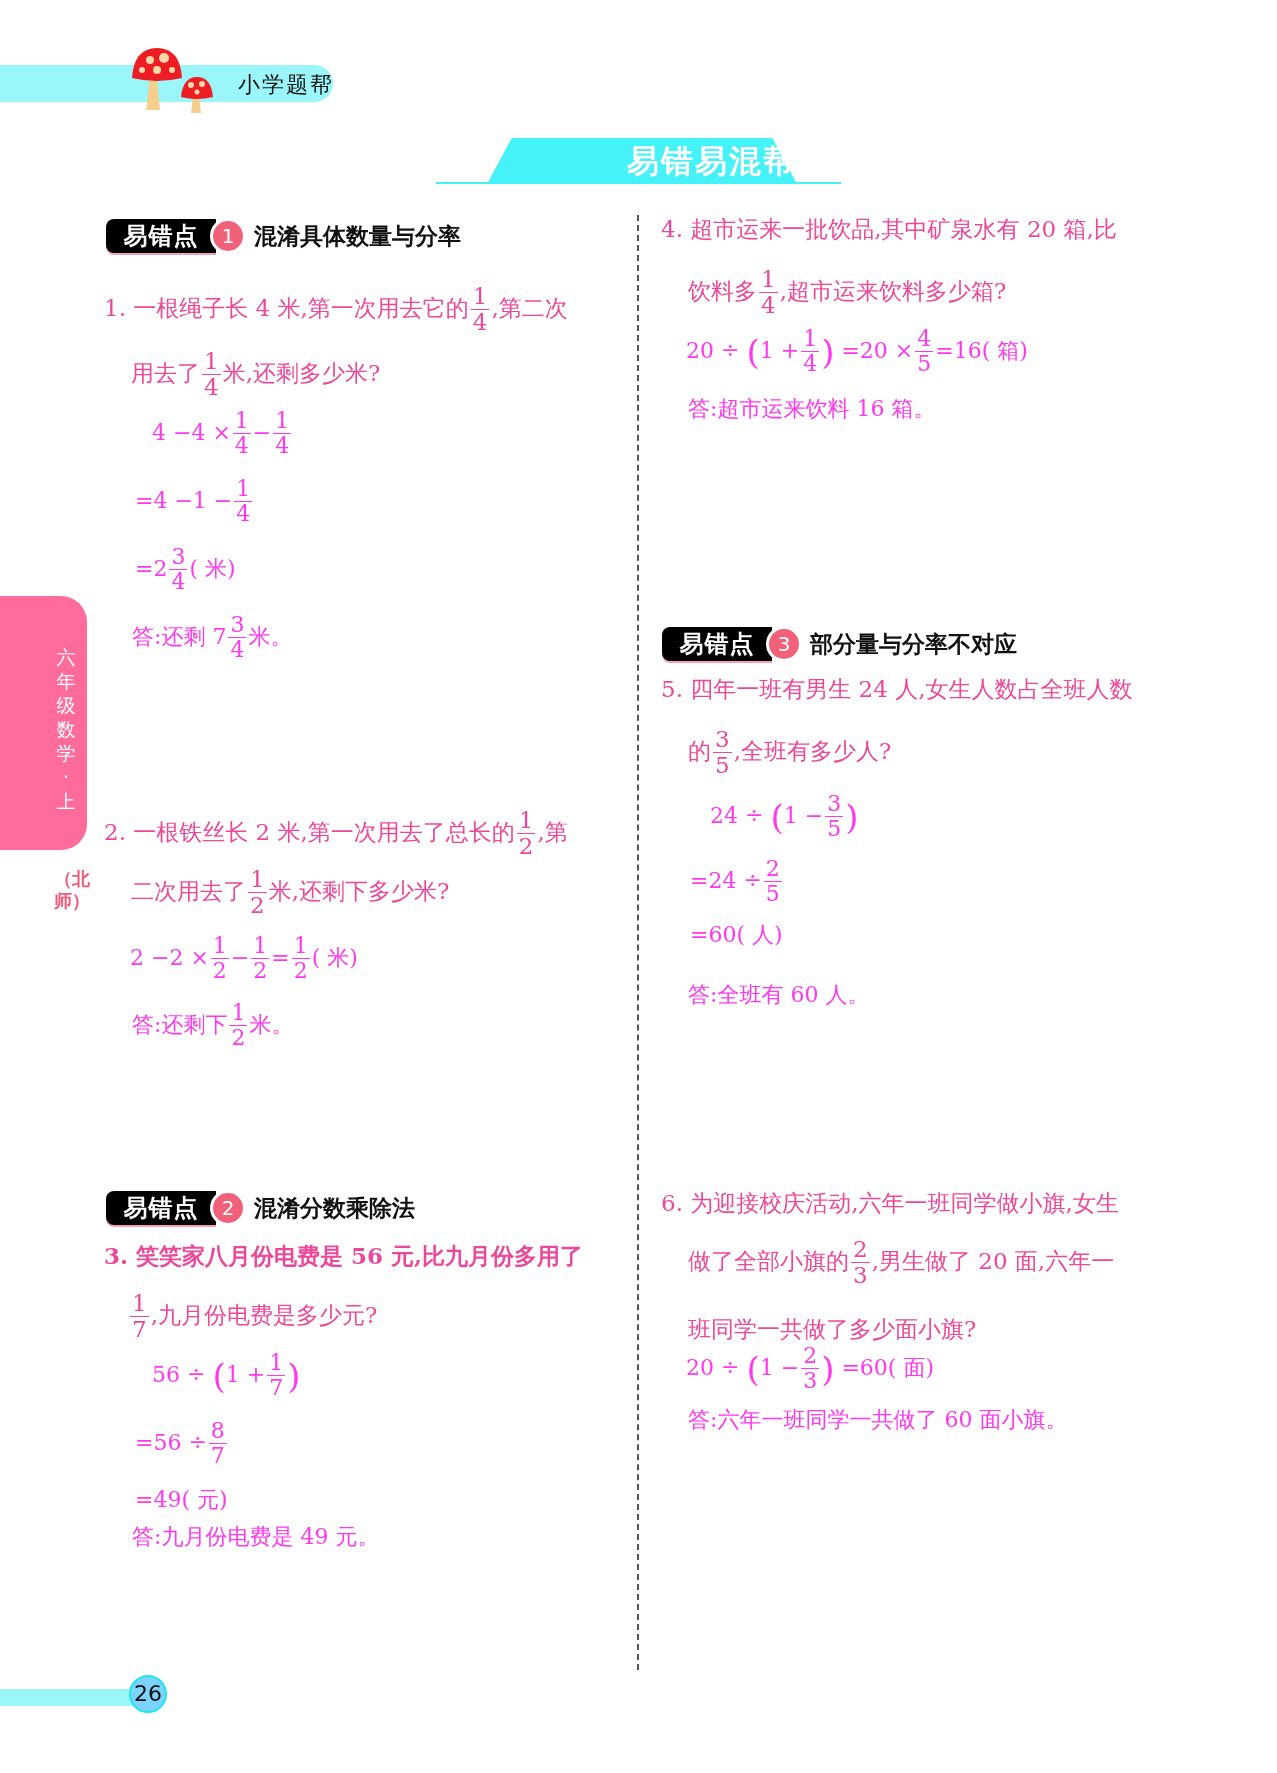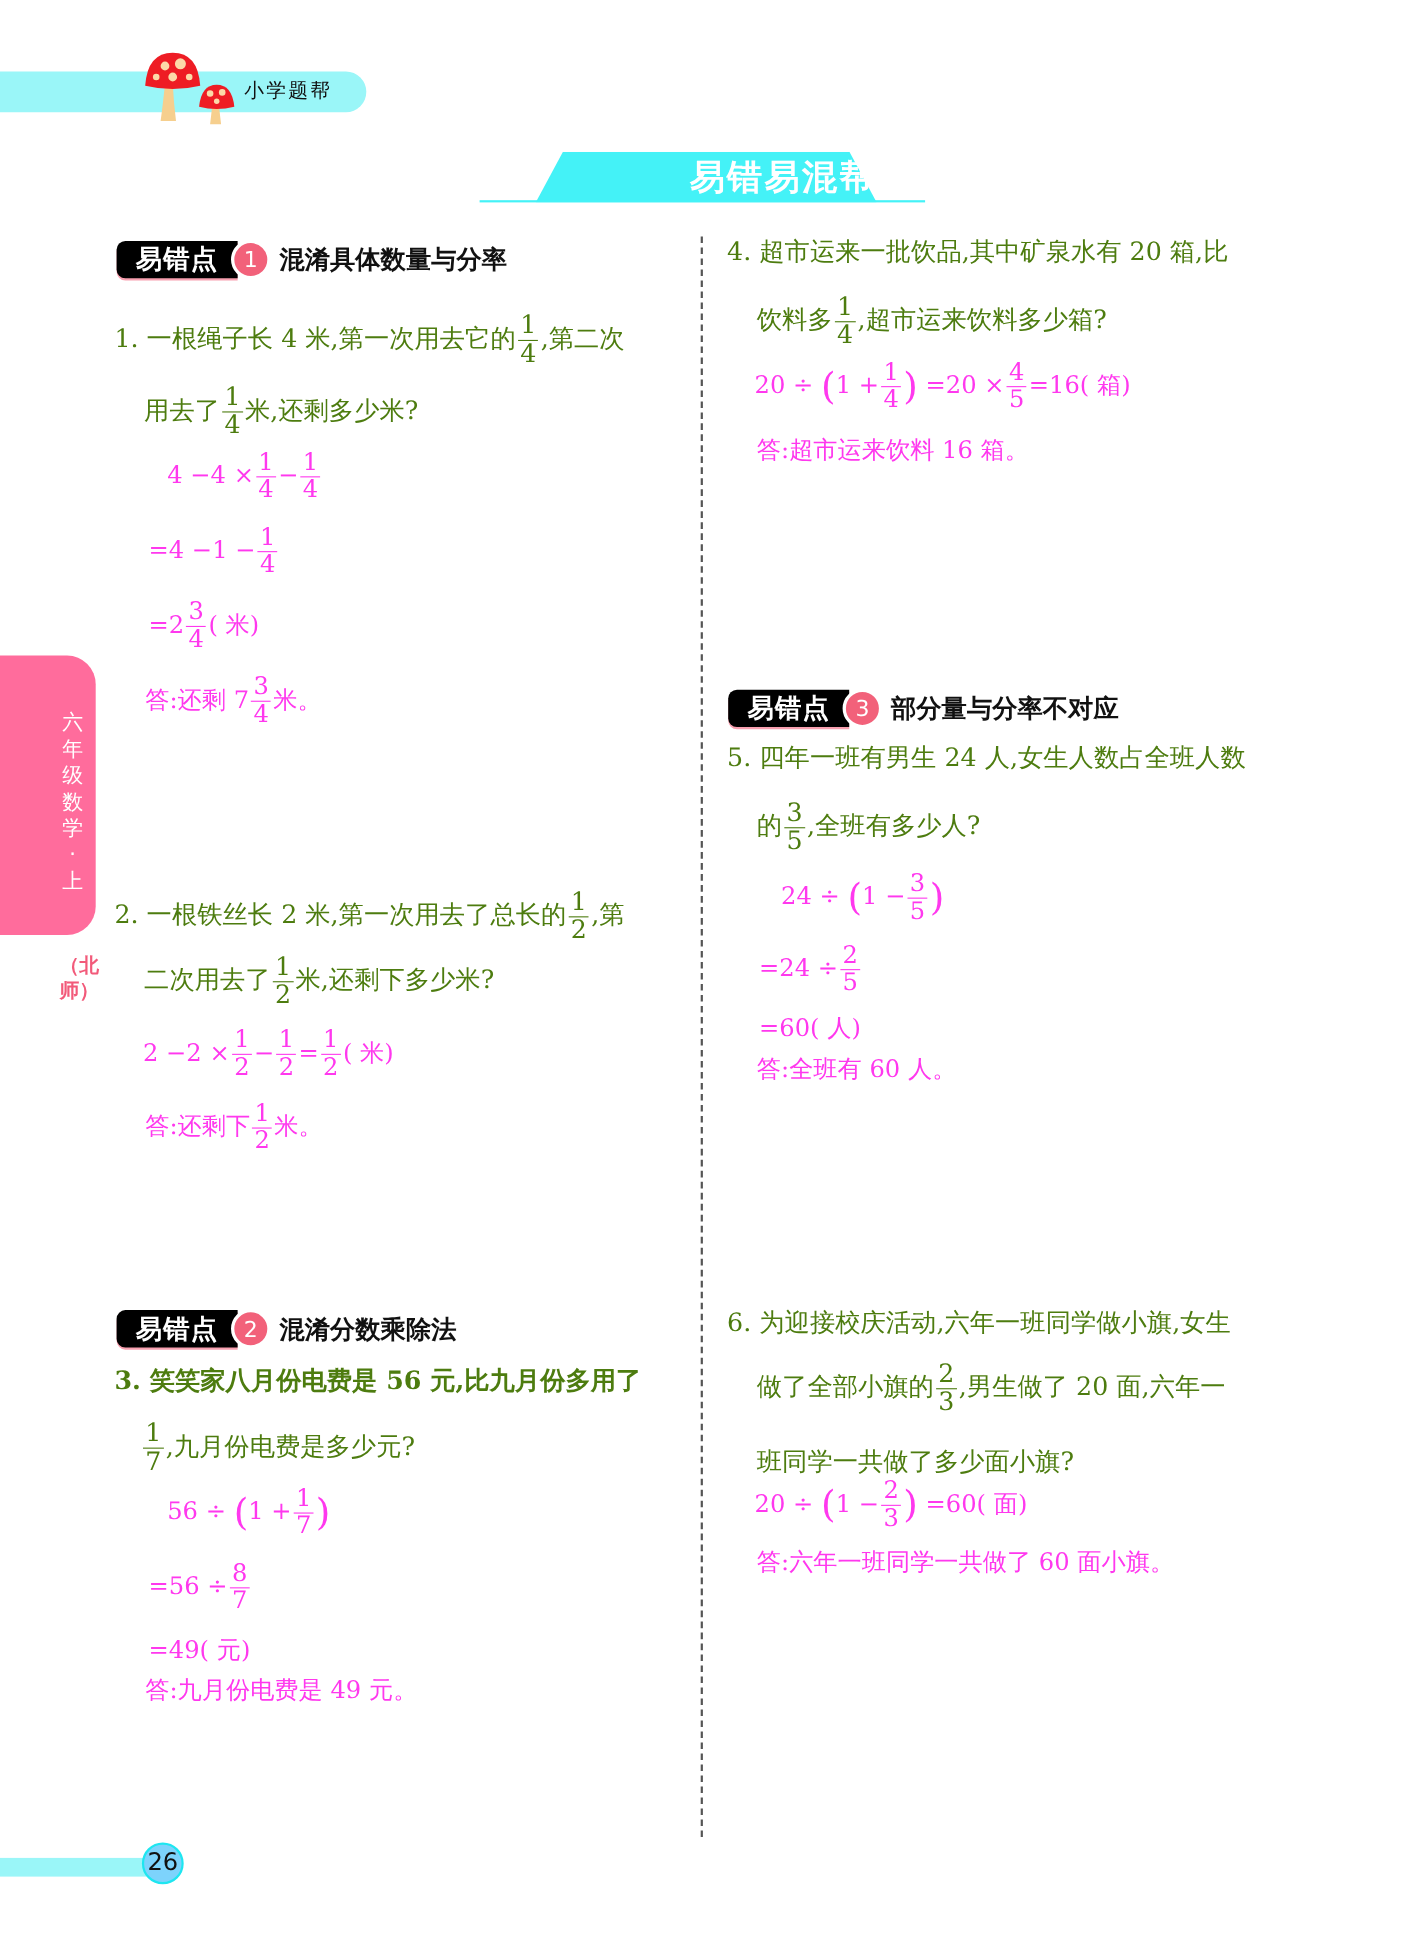--- a/index.html
+++ b/index.html
@@ -3,21 +3,21 @@
 <meta charset="utf-8">
 <style>
   html, body { margin:0; padding:0; background:#ffffff; }
   body { width:1277px; height:1773px; position:relative; overflow:hidden;
          font-family:"DejaVu Serif","Liberation Serif",serif; color:#111; }
   .abs { position:absolute; }
 
   
   .brand-bar { left:0; top:65px; width:333px; height:37px; background:#9af6f8;
                border-radius:0 19px 19px 0; }
-  .brand-text { left:222px; top:70px; font-family:"DejaVu Sans",sans-serif; font-size:18px;
+  .brand-text { left:238px; top:70px; font-family:"DejaVu Sans",sans-serif; font-size:22px;
                 color:#111; letter-spacing:2px; }
   .mushroom-big { left:130px; top:46px; }
   .mushroom-small { left:180px; top:75px; }
 
   
   .title-line { left:436px; top:182px; width:405px; height:2px; background:#44f2f7; }
   .title-tab { left:487px; top:138px; width:310px; height:46px; background:#44f2f7;
                clip-path:polygon(8% 0,92% 0,100% 100%,0 100%); border-radius:10px 10px 0 0; }
   .title-text { left:487px; top:140px; width:310px; text-align:right; color:#fff;
                 font-family:"DejaVu Sans",sans-serif; font-weight:bold; font-size:32px; letter-spacing:2px; }
@@ -37,21 +37,21 @@
   .badge-pill { height:34px; width:110px; background:#000000; border-radius:8px 0 0 8px;
                 color:#fff; font-family:"DejaVu Sans",sans-serif; font-weight:bold; font-size:24px;
                 line-height:34px; text-align:center; letter-spacing:1px;
                 box-shadow:0 2px 0 #f8a0b0; }
   .badge-num { width:36px; height:36px; border-radius:50%; background:#f2617a; color:#fff;
                border:3px solid #fff; margin-left:-6px; box-sizing:border-box;
                font-family:"DejaVu Sans",sans-serif; font-size:20px; line-height:30px; text-align:center; }
   .badge-title { margin-left:8px; font-family:"DejaVu Sans",sans-serif; font-weight:bold; font-size:23px; color:#111; }
 
   
-  .q { font-size:23px; line-height:26px; color:#4d7c0f; white-space:nowrap; }
+  .q { font-size:23px; line-height:26px; color:#ec4899; white-space:nowrap; }
   .ans { color:#ff38ee; font-size:22px; white-space:nowrap; font-family:"DejaVu Serif",serif; }
   .frac { display:inline-flex; flex-direction:column; align-items:center; vertical-align:middle;
           line-height:1; margin:0 2px; }
   .frac .num { display:block; padding:0 2px 1px; border-bottom:1.6px solid currentColor; }
   .frac .den { display:block; padding-top:1px; }
   .paren { font-size:34px; vertical-align:middle; font-weight:200; }
 
   
   .page-bar { left:0; top:1689px; width:135px; height:17px; background:#9af6f8; }
   .page-circle { left:129px; top:1675px; width:38px; height:38px; border-radius:50%;
@@ -243,21 +243,21 @@
       <span class="den">5</span>
     </span><span class="paren">)</span>
 </div>
 <div class="abs ans" style="left:690px;top:858px;">
   <span>=24 ÷</span><span class="frac">
       <span class="num">2</span>
       <span class="den">5</span>
     </span>
 </div>
 <div class="abs ans" style="left:690px;top:920px;">=60( 人)</div>
-<div class="abs ans" style="left:688px;top:957px;">答:全班有 60 人。</div>
+<div class="abs ans" style="left:688px;top:980px;">答:全班有 60 人。</div>
 
 <div class="abs q" style="left:661px;top:1190px;">
   <span>6.</span>
   <span>为迎接校庆活动,六年一班同学做小旗,女生</span>
 </div>
 <div class="abs q" style="left:688px;top:1238px;">
   <span>做了全部小旗的</span><span class="frac">
       <span class="num">2</span>
       <span class="den">3</span>
     </span><span>,男生做了 20 面,六年一</span>

